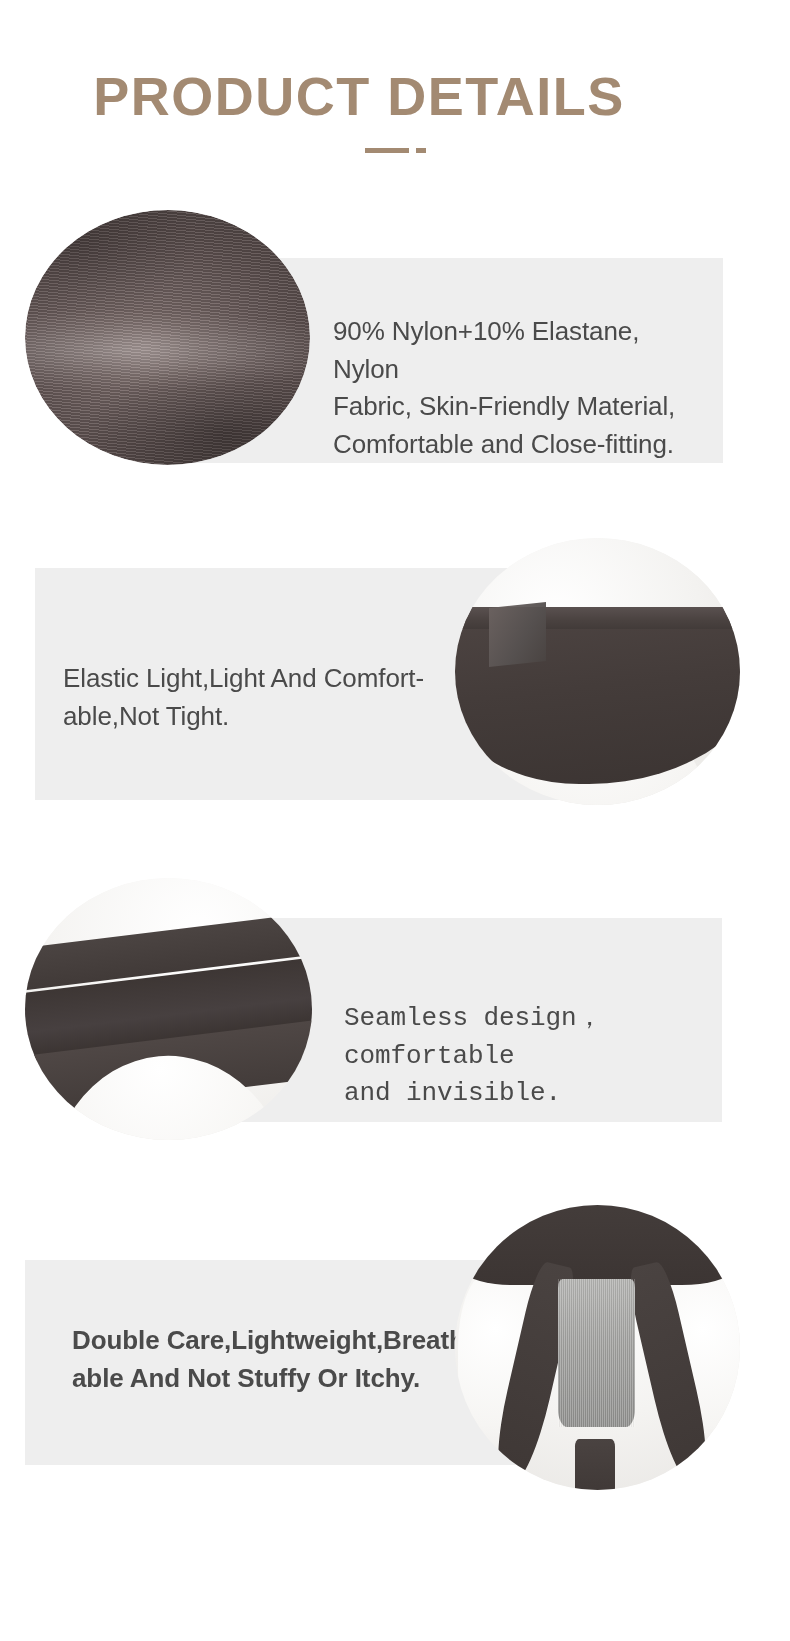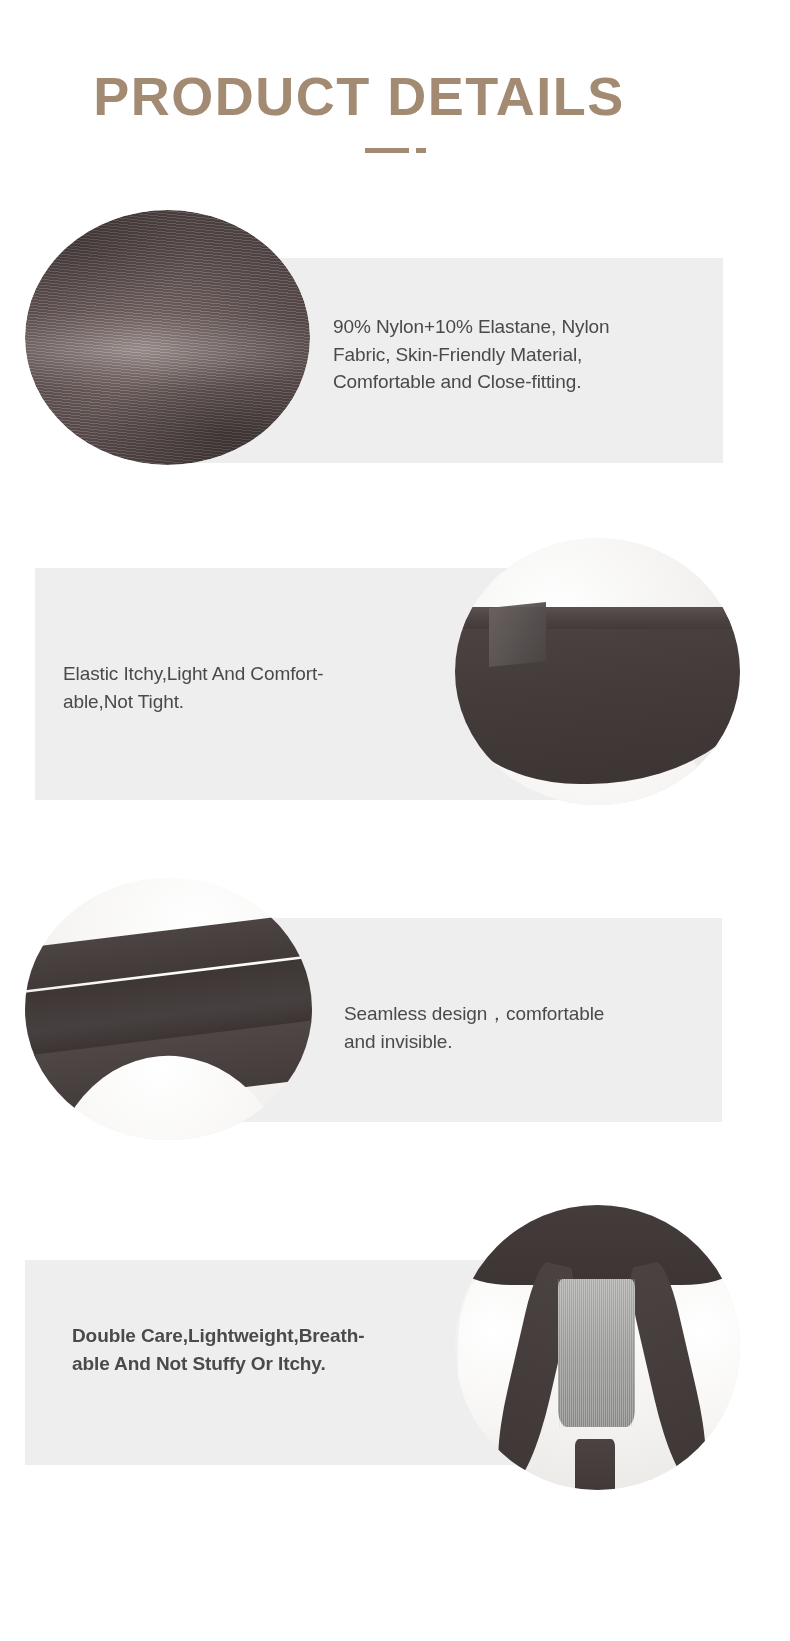--- a/index.html
+++ b/index.html
@@ -55,21 +55,21 @@
   
   .block { position: absolute; left: 0; width: 790px; }
 
   .panel {
     position: absolute;
     background: #eeeeee;
   }
   .panel-text {
     position: absolute;
     color: #4a4a4a;
-    font-size: 19px;
+    font-size: 26px;
     line-height: 1.45;
     font-family: "Liberation Sans", sans-serif;
     white-space: pre-line;
     letter-spacing: -0.1px;
   }
 
   
   .photo {
     position: absolute;
     border-radius: 50%;
@@ -264,36 +264,36 @@
   <div class="panel-text" style="left:333px; top:313px; width:360px;">90% Nylon+10% Elastane, Nylon
 Fabric, Skin-Friendly Material,
 Comfortable and Close-fitting.</div>
   <div class="photo" style="left:25px; top:210px; width:285px; height:255px;">
     <div class="inner fabric-weave"></div>
   </div>
 </div>
 
 <div class="block">
   <div class="panel" style="left:35px; top:568px; width:540px; height:232px;"></div>
-  <div class="panel-text" style="left:63px; top:660px; width:400px;">Elastic Itchy,Light And Comfort-
+  <div class="panel-text" style="left:63px; top:660px; width:400px;">Elastic Light,Light And Comfort-
 able,Not Tight.</div>
   <div class="photo" style="left:455px; top:538px; width:285px; height:267px;">
     <div class="inner waist-shot">
       <div class="bg"></div>
       <div class="leg-curve"></div>
       <div class="garment"></div>
       <div class="band"></div>
       <div class="band-edge"></div>
     </div>
   </div>
 </div>
 
 <div class="block">
   <div class="panel" style="left:185px; top:918px; width:537px; height:204px;"></div>
-  <div class="panel-text" style="left:344px; top:1000px; width:360px;">Seamless design，comfortable
+  <div class="panel-text" style="left:344px; top:1000px; width:360px;font-family:Liberation Mono, monospace;">Seamless design，comfortable
 and invisible.</div>
   <div class="photo" style="left:25px; top:878px; width:287px; height:262px;">
     <div class="inner seam-shot">
       <div class="bg"></div>
       <div class="stripe s1"></div>
       <div class="stripe s2"></div>
       <div class="stripe s3"></div>
       <div class="bottom-white"></div>
     </div>
   </div>

